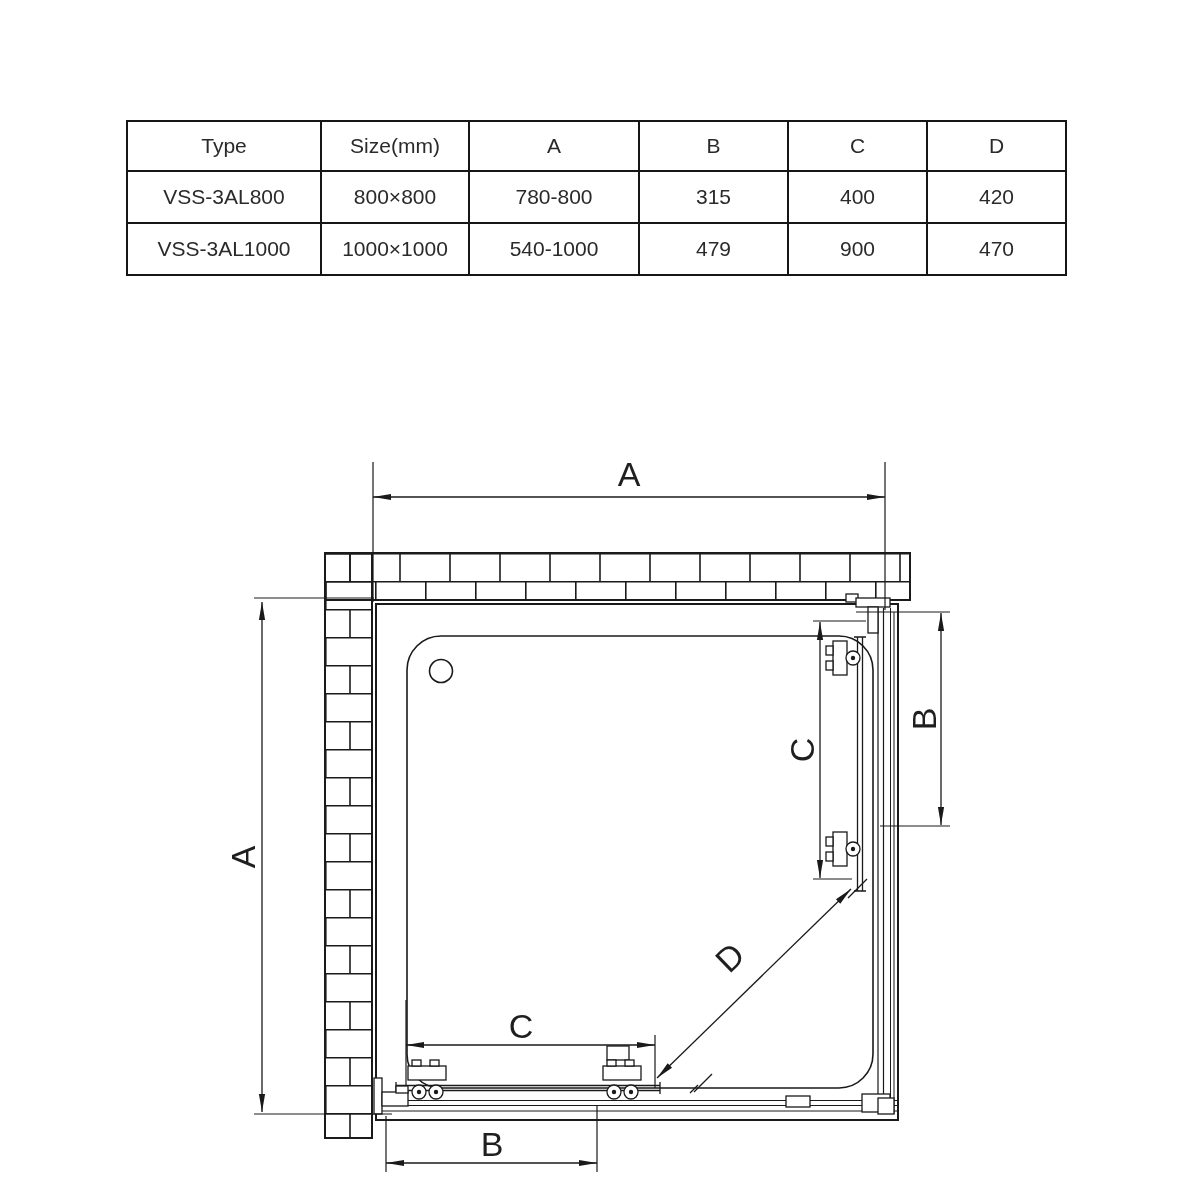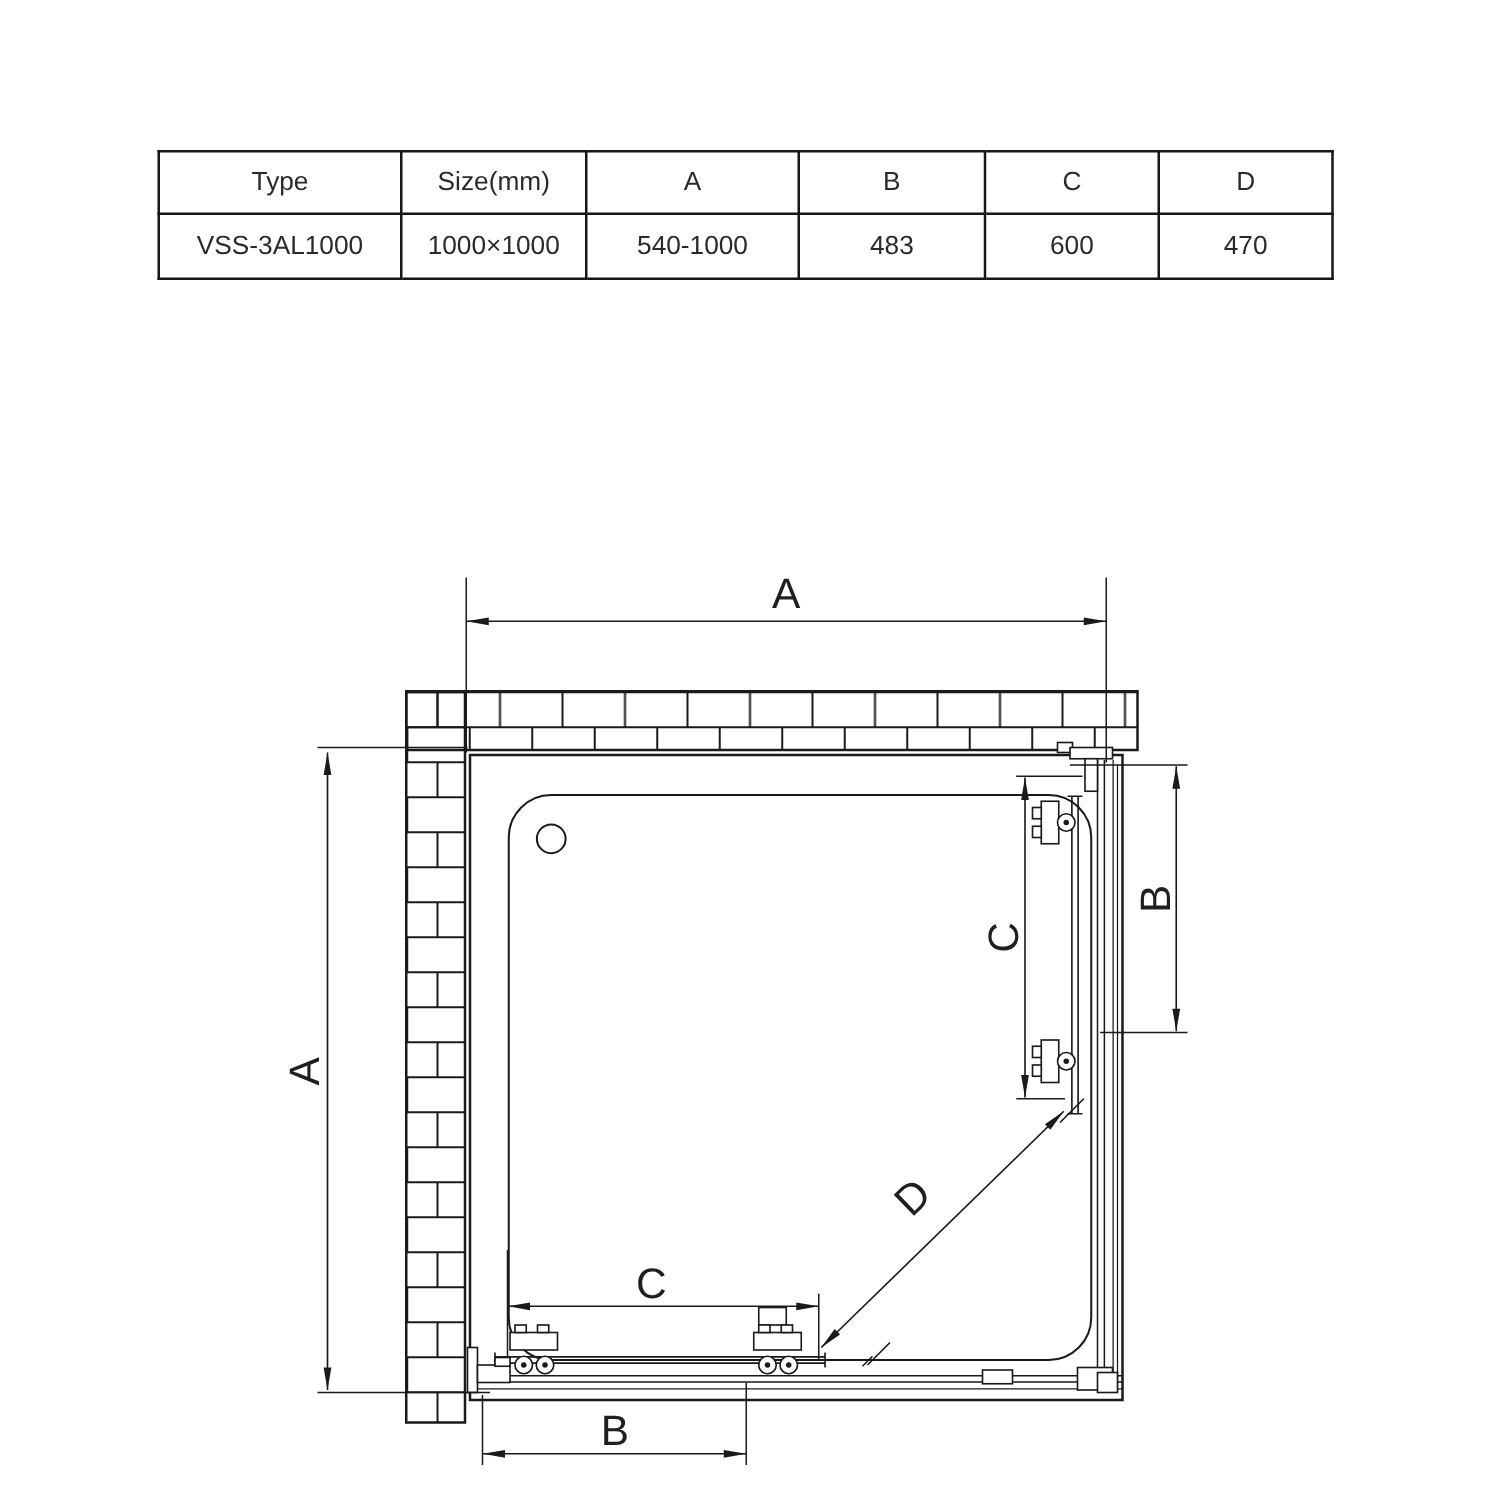--- a/index.html
+++ b/index.html
@@ -47,25 +47,33 @@
         <th>Type</th>
         <th>Size(mm)</th>
         <th>A</th>
         <th>B</th>
         <th>C</th>
         <th>D</th>
       </tr>
     </thead>
     <tbody>
       <tr>
+        <td>VSS-3AL800</td>
+        <td>800×800</td>
+        <td>780-800</td>
+        <td>315</td>
+        <td>400</td>
+        <td>420</td>
+      </tr>
+      <tr>
         <td>VSS-3AL1000</td>
         <td>1000×1000</td>
         <td>540-1000</td>
-        <td>483</td>
-        <td>600</td>
+        <td>479</td>
+        <td>900</td>
         <td>470</td>
       </tr>
     </tbody>
   </table>
 
   <svg class="drawing" width="1200" height="1200" viewBox="0 0 1200 1200">
     <defs>
       <pattern id="brick" width="50" height="56" patternUnits="userSpaceOnUse" patternTransform="translate(325 553)">
         <line x1="0" y1="0.8" x2="50" y2="0.8" stroke="#1a1a1a" stroke-width="1.6"></line>
         <line x1="0" y1="28.8" x2="50" y2="28.8" stroke="#1a1a1a" stroke-width="1.6"></line>

